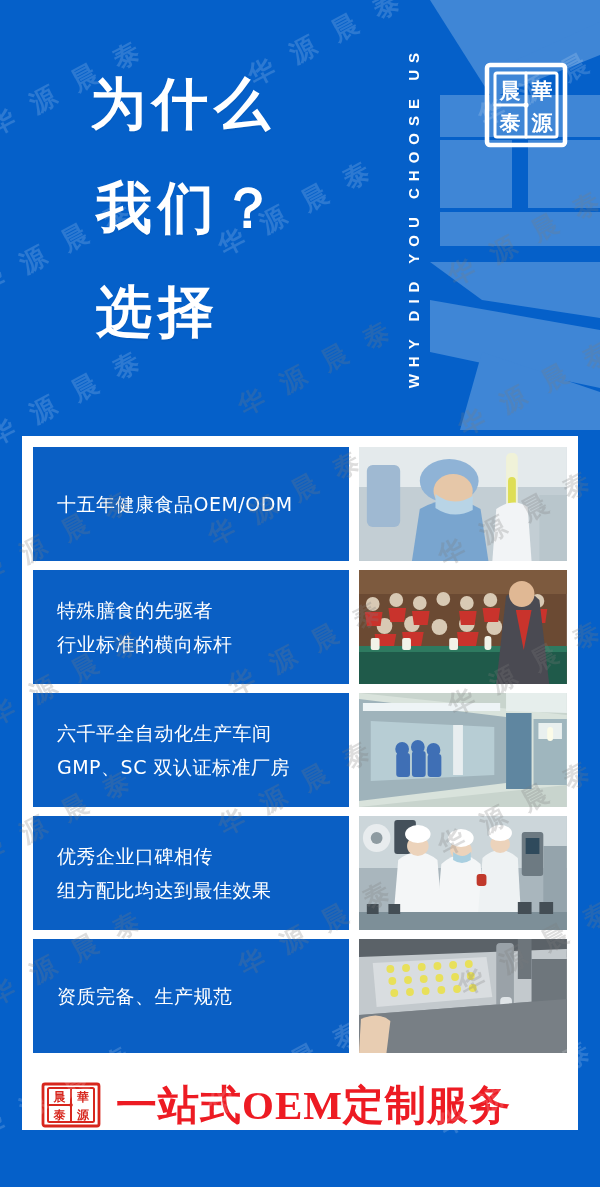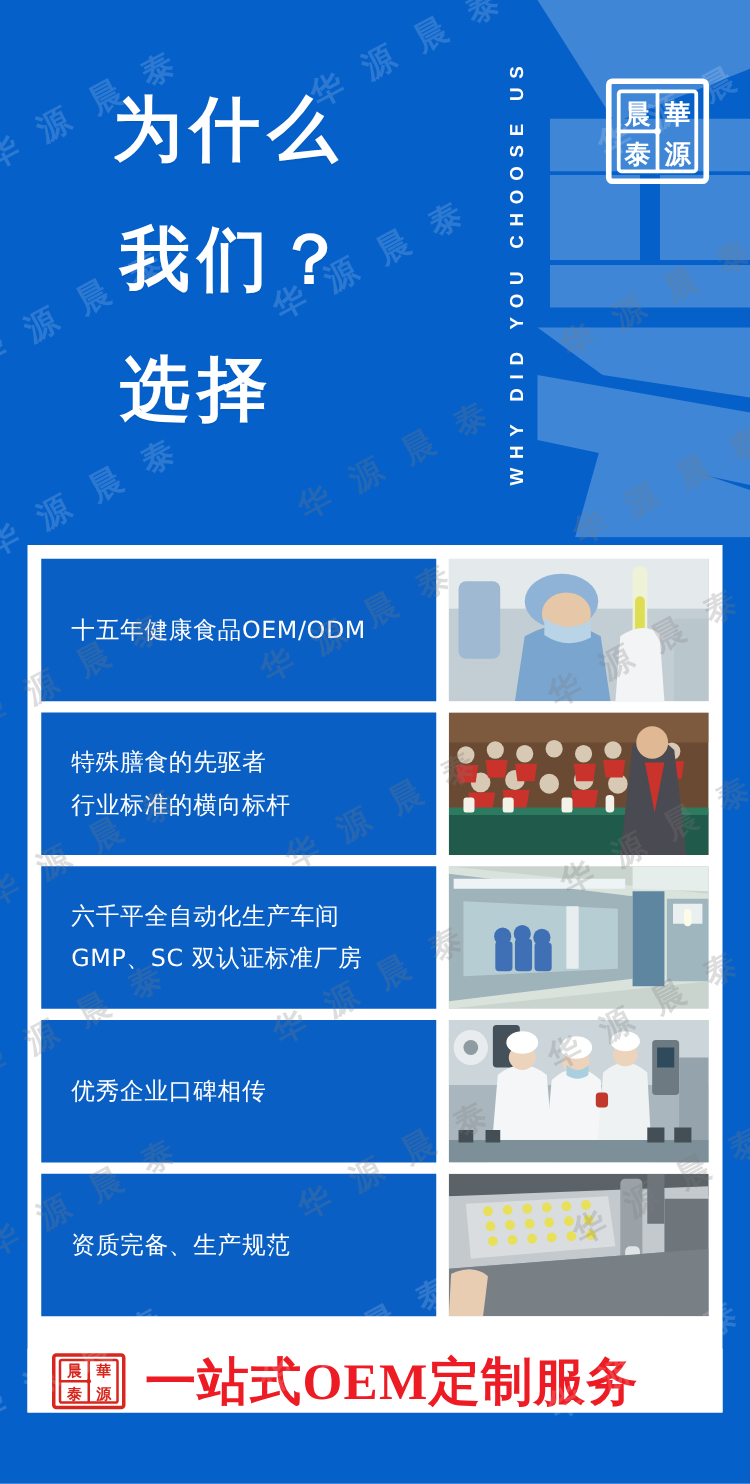--- a/index.html
+++ b/index.html
@@ -250,20 +250,21 @@
             <rect x="183" y="30" width="24" height="16" fill="#e9f0ef"></rect>
             <polygon points="150,0 212,0 212,20 150,18" fill="#e6eeec"></polygon>
             <rect x="192" y="34" width="6" height="14" rx="3" fill="#fbfbe8"></rect>
           </svg>
         </div>
       </div>
 
       <div class="card">
         <div class="txt">
           <div class="l">优秀企业口碑相传</div>
+          <div class="l">组方配比均达到最佳效果</div>
         </div>
         <div class="pic">
           <svg viewBox="0 0 212 114" preserveAspectRatio="none" aria-hidden="true">
             <rect width="212" height="114" fill="#b9c4c9"></rect>
             <rect x="0" y="0" width="212" height="52" fill="#ccd6da"></rect>
             <rect x="0" y="52" width="212" height="62" fill="#a9b6bd"></rect>
             <circle cx="18" cy="22" r="14" fill="#e8ecee"></circle>
             <circle cx="18" cy="22" r="6" fill="#8e9ba1"></circle>
             <rect x="36" y="4" width="22" height="34" rx="3" fill="#44505a"></rect>
             <path d="M40 44 q20 -16 40 0 l6 70 h-52 z" fill="#f4f6f7"></path>

